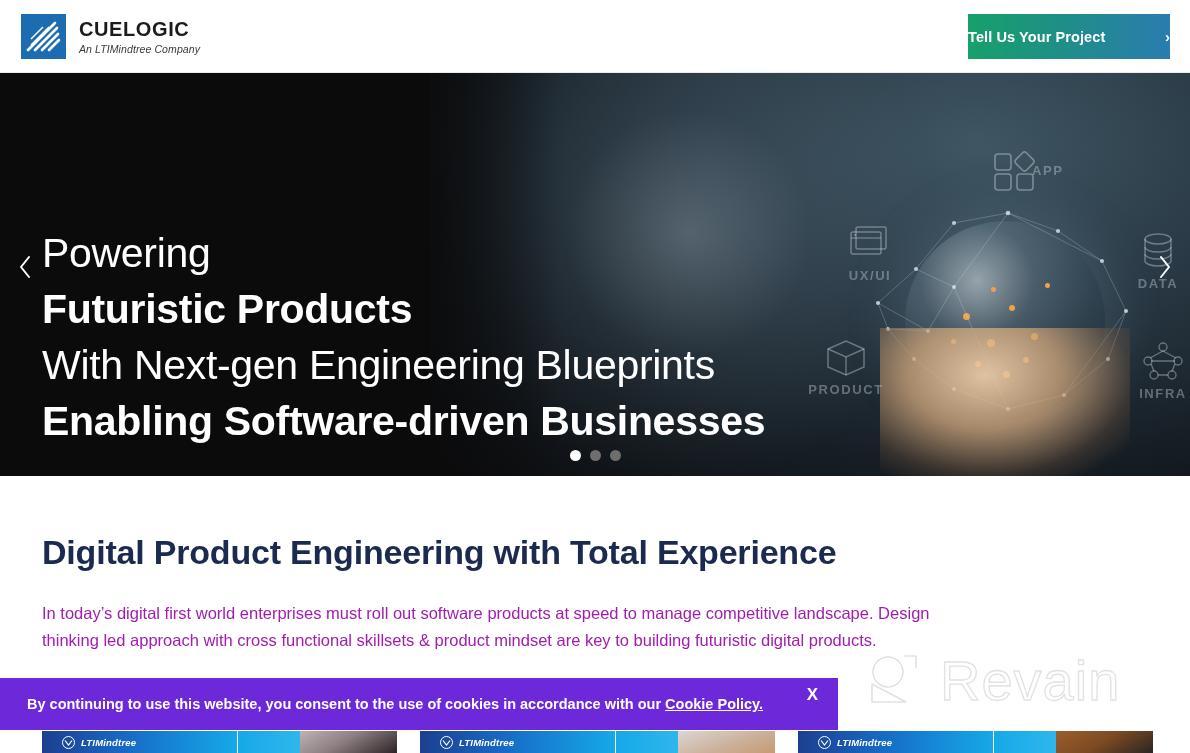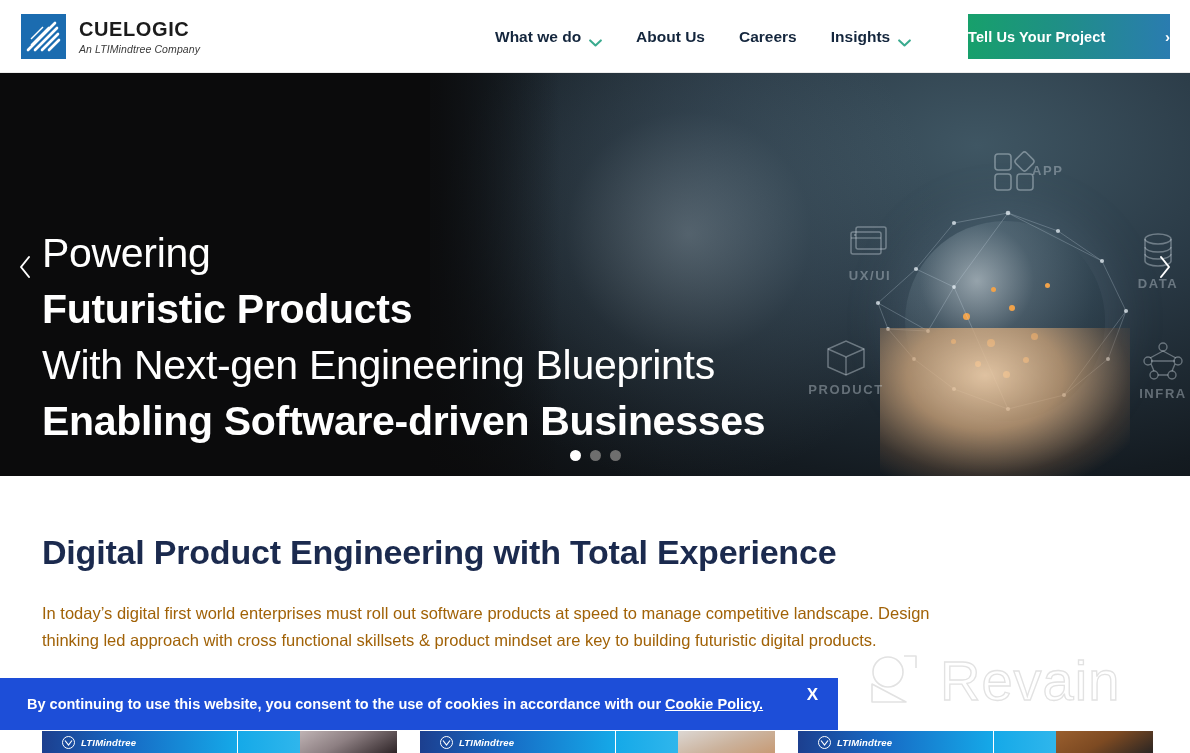--- a/index.html
+++ b/index.html
@@ -126,21 +126,21 @@
     position:absolute; left:0; top:476px; width:1190px; height:277px;
     background:#ffffff;
   }
   .sec-title{
     position:absolute; left:42px; top:57px;
     font-size:34px; font-weight:bold; color:#1b2a4e;
     letter-spacing:-.2px; white-space:nowrap;
   }
   .sec-body{
     position:absolute; left:42px; top:124px; width:920px;
-    font-size:16.5px; line-height:26.5px; color:#a16207;
+    font-size:16.5px; line-height:26.5px; color:#a21caf;
   }
 
   
   .watermark{
     position:absolute; left:862px; top:648px; z-index:2;
     display:flex; align-items:center; gap:16px;
     pointer-events:none;
   }
   .wm-text{
     font-size:56px; line-height:1; letter-spacing:1px;
@@ -173,21 +173,21 @@
     background:linear-gradient(90deg,#15a9e8,#2fb6ec);
   }
   .card-photo{ position:absolute; left:258px; top:0; width:97px; height:22px; }
   .photo-a{ background:linear-gradient(150deg,#bfb3b4 0%,#8d7f82 45%,#2d2326 100%); }
   .photo-b{ background:linear-gradient(160deg,#dcd7d3 0%,#cbb29c 55%,#c79a74 100%); }
   .photo-c{ background:linear-gradient(150deg,#9a5f2e 0%,#7d4a22 48%,#2a2523 100%); }
 
   
   .cookie{
     position:absolute; left:0; top:678px; width:838px; height:52px;
-    background:#1d4ed8; z-index:30;
+    background:#6d28d9; z-index:30;
   }
   .cookie-text{
     position:absolute; left:27px; top:18px;
     font-size:14.5px; font-weight:bold; color:#ffffff;
     white-space:nowrap;
   }
   .cookie-link{
     color:#ffffff; font-weight:bold; text-decoration:underline;
     cursor:pointer;
   }
@@ -217,49 +217,20 @@
           <line x1="10" y1="31" x2="28" y2="13"></line>
         </g>
       </svg>
     </div>
     <div class="logo-text">
       <div class="logo-name">CUELOGIC</div>
       <div class="logo-sub">An LTIMindtree Company</div>
     </div>
   </div>
 
-  <div class="nav">
-
-    <div class="nav-item">
-      <span>What we do</span>
-      <span class="chev-down">
-        <svg width="13" height="8" viewBox="0 0 13 8" aria-hidden="true">
-          <path d="M1.2 1.4 L6.5 6.4 L11.8 1.4" fill="none" stroke="#3aab8f" stroke-width="2.1" stroke-linecap="round" stroke-linejoin="round"></path>
-        </svg>
-      </span>
-    </div>
-
-    <div class="nav-item">
-      <span>About Us</span>
-    </div>
-
-    <div class="nav-item">
-      <span>Careers</span>
-    </div>
-
-    <div class="nav-item">
-      <span>Insights</span>
-      <span class="chev-down">
-        <svg width="13" height="8" viewBox="0 0 13 8" aria-hidden="true">
-          <path d="M1.2 1.4 L6.5 6.4 L11.8 1.4" fill="none" stroke="#3aab8f" stroke-width="2.1" stroke-linecap="round" stroke-linejoin="round"></path>
-        </svg>
-      </span>
-    </div>
-
-  </div>
 
   <div class="cta">
     <span>Tell Us Your Project</span>
     <span class="arrow">›</span>
   </div>
 
 </div>
 
 <div class="hero">
 

